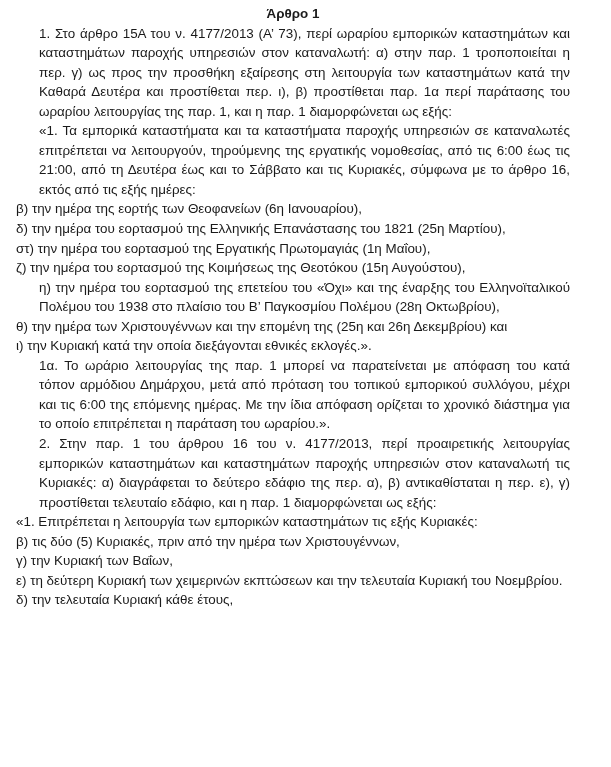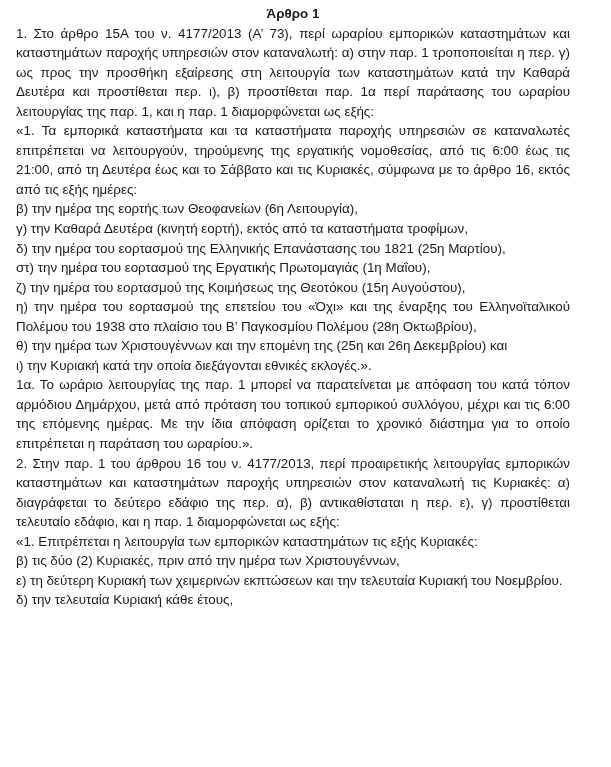--- a/index.html
+++ b/index.html
@@ -11,37 +11,37 @@
     padding: 4px 15px 0 16px;
     font-family: "Liberation Sans", "DejaVu Sans", sans-serif;
     color: #1a1a1a;
     font-size: 13.4px;
     line-height: 19.55px;
   }
   .title, .subtitle { text-align: center; font-weight: bold; }
   .title { margin-bottom: 0; }
   .subtitle { padding: 0 4px; }
   .p { margin: 0; }
-  .j { text-align: justify; text-align-last: left; }
+  .j { text-align: justify; text-align-last: left; margin-left: 23px; }
 </style>
 </head>
 <body>
 
 <div class="page">
   <div class="title">Άρθρο 1</div>
 
   <p class="p j">1. Στο άρθρο 15Α του ν. 4177/2013 (Α’ 73), περί ωραρίου εμπορικών καταστημάτων και καταστημάτων παροχής υπηρεσιών στον καταναλωτή: α) στην παρ. 1 τροποποιείται η περ. γ) ως προς την προσθήκη εξαίρεσης στη λειτουργία των καταστημάτων κατά την Καθαρά Δευτέρα και προστίθεται περ. ι), β) προστίθεται παρ. 1α περί παράτασης του ωραρίου λειτουργίας της παρ. 1, και η παρ. 1 διαμορφώνεται ως εξής:</p>
   <p class="p j">«1. Τα εμπορικά καταστήματα και τα καταστήματα παροχής υπηρεσιών σε καταναλωτές επιτρέπεται να λειτουργούν, τηρούμενης της εργατικής νομοθεσίας, από τις 6:00 έως τις 21:00, από τη Δευτέρα έως και το Σάββατο και τις Κυριακές, σύμφωνα με το άρθρο 16, εκτός από τις εξής ημέρες:</p>
-  <p class="p">β) την ημέρα της εορτής των Θεοφανείων (6η Λειτουργία),</p>
-  <p class="p">γ) την Καθαρά Δευτέρα (κινητή εορτή), εκτός από τα καταστήματα τροφίμων,</p>
+  <p class="p">β) την ημέρα της εορτής των Θεοφανείων (6η Ιανουαρίου),</p>
   <p class="p">δ) την ημέρα του εορτασμού της Ελληνικής Επανάστασης του 1821 (25η Μαρτίου),</p>
   <p class="p">στ) την ημέρα του εορτασμού της Εργατικής Πρωτομαγιάς (1η Μαΐου),</p>
   <p class="p">ζ) την ημέρα του εορτασμού της Κοιμήσεως της Θεοτόκου (15η Αυγούστου),</p>
   <p class="p j">η) την ημέρα του εορτασμού της επετείου του «Όχι» και της έναρξης του Ελληνοϊταλικού Πολέμου του 1938 στο πλαίσιο του Β’ Παγκοσμίου Πολέμου (28η Οκτωβρίου),</p>
   <p class="p">θ) την ημέρα των Χριστουγέννων και την επομένη της (25η και 26η Δεκεμβρίου) και</p>
   <p class="p">ι) την Κυριακή κατά την οποία διεξάγονται εθνικές εκλογές.».</p>
   <p class="p j">1α. Το ωράριο λειτουργίας της παρ. 1 μπορεί να παρατείνεται με απόφαση του κατά τόπον αρμόδιου Δημάρχου, μετά από πρόταση του τοπικού εμπορικού συλλόγου, μέχρι και τις 6:00 της επόμενης ημέρας. Με την ίδια απόφαση ορίζεται το χρονικό διάστημα για το οποίο επιτρέπεται η παράταση του ωραρίου.».</p>
   <p class="p j">2. Στην παρ. 1 του άρθρου 16 του ν. 4177/2013, περί προαιρετικής λειτουργίας εμπορικών καταστημάτων και καταστημάτων παροχής υπηρεσιών στον καταναλωτή τις Κυριακές: α) διαγράφεται το δεύτερο εδάφιο της περ. α), β) αντικαθίσταται η περ. ε), γ) προστίθεται τελευταίο εδάφιο, και η παρ. 1 διαμορφώνεται ως εξής:</p>
   <p class="p">«1. Επιτρέπεται η λειτουργία των εμπορικών καταστημάτων τις εξής Κυριακές:</p>
-  <p class="p">β) τις δύο (2) Κυριακές, πριν από την ημέρα των Χριστουγέννων,</p>
+  <p class="p">β) τις δύο (5) Κυριακές, πριν από την ημέρα των Χριστουγέννων,</p>
+  <p class="p">γ) την Κυριακή των Βαΐων,</p>
   <p class="p">ε) τη δεύτερη Κυριακή των χειμερινών εκπτώσεων και την τελευταία Κυριακή του Νοεμβρίου.</p>
   <p class="p">δ) την τελευταία Κυριακή κάθε έτους,</p>
 </div>
 
 </body></html>

